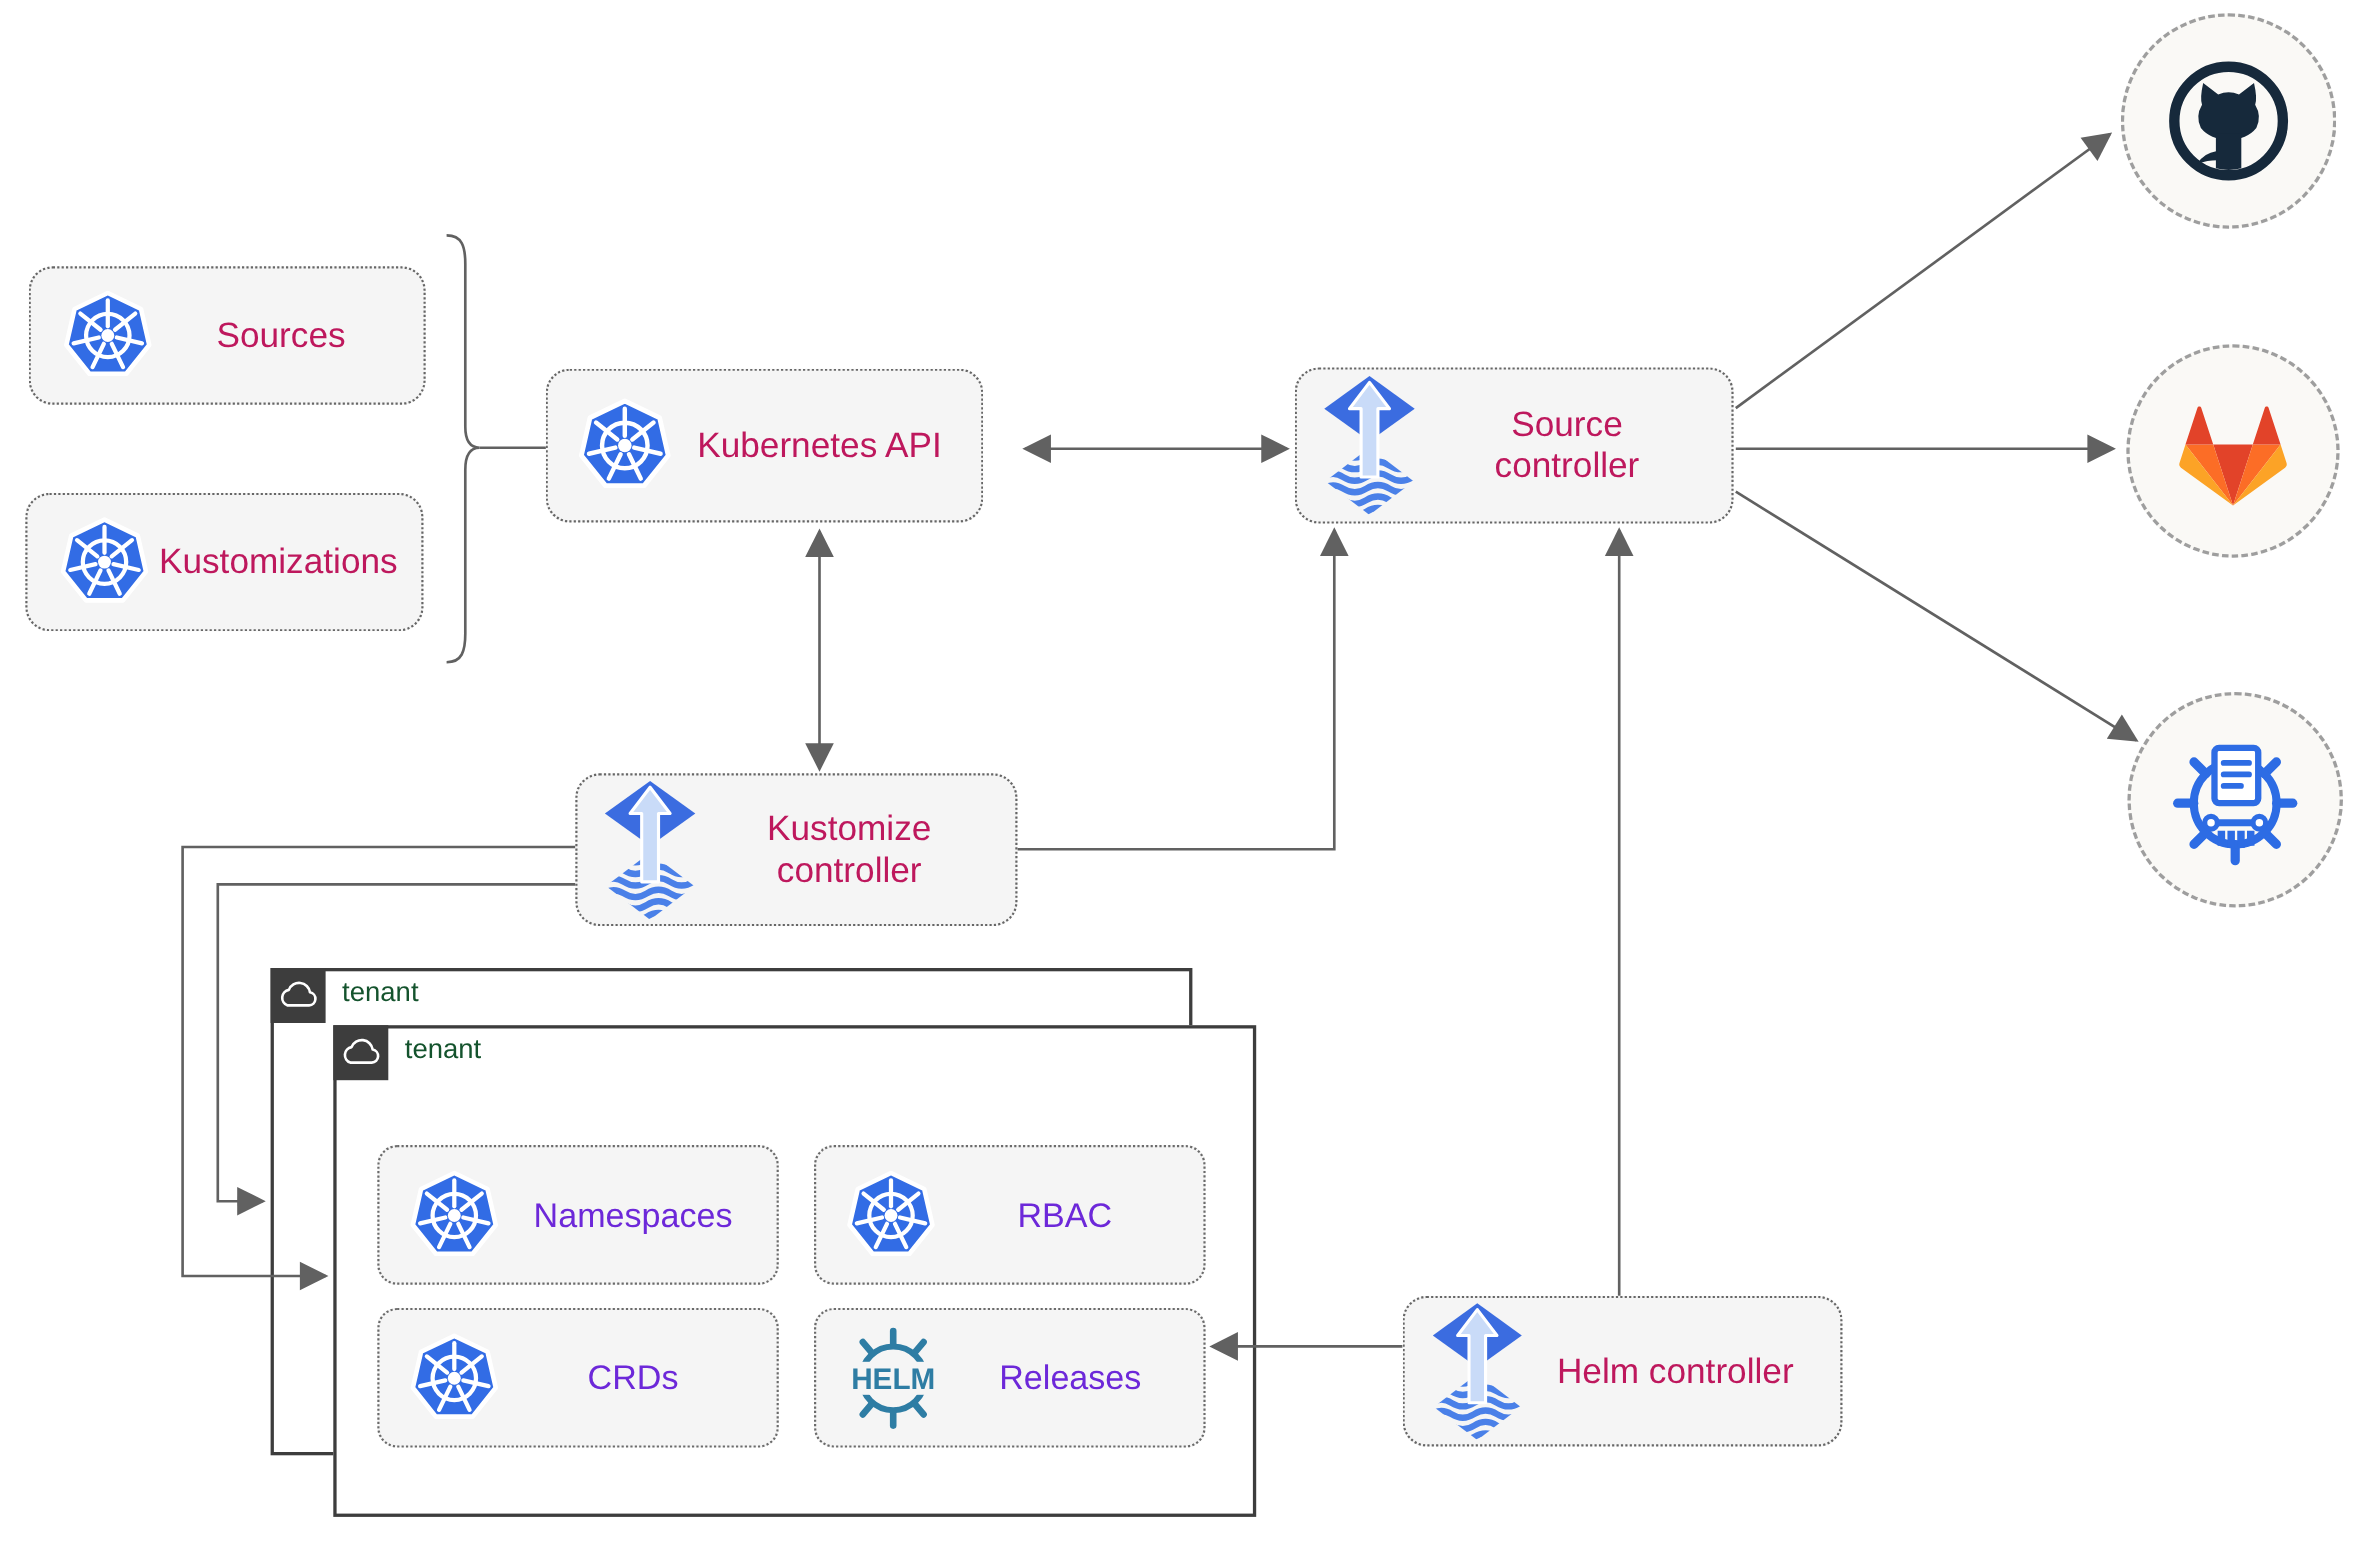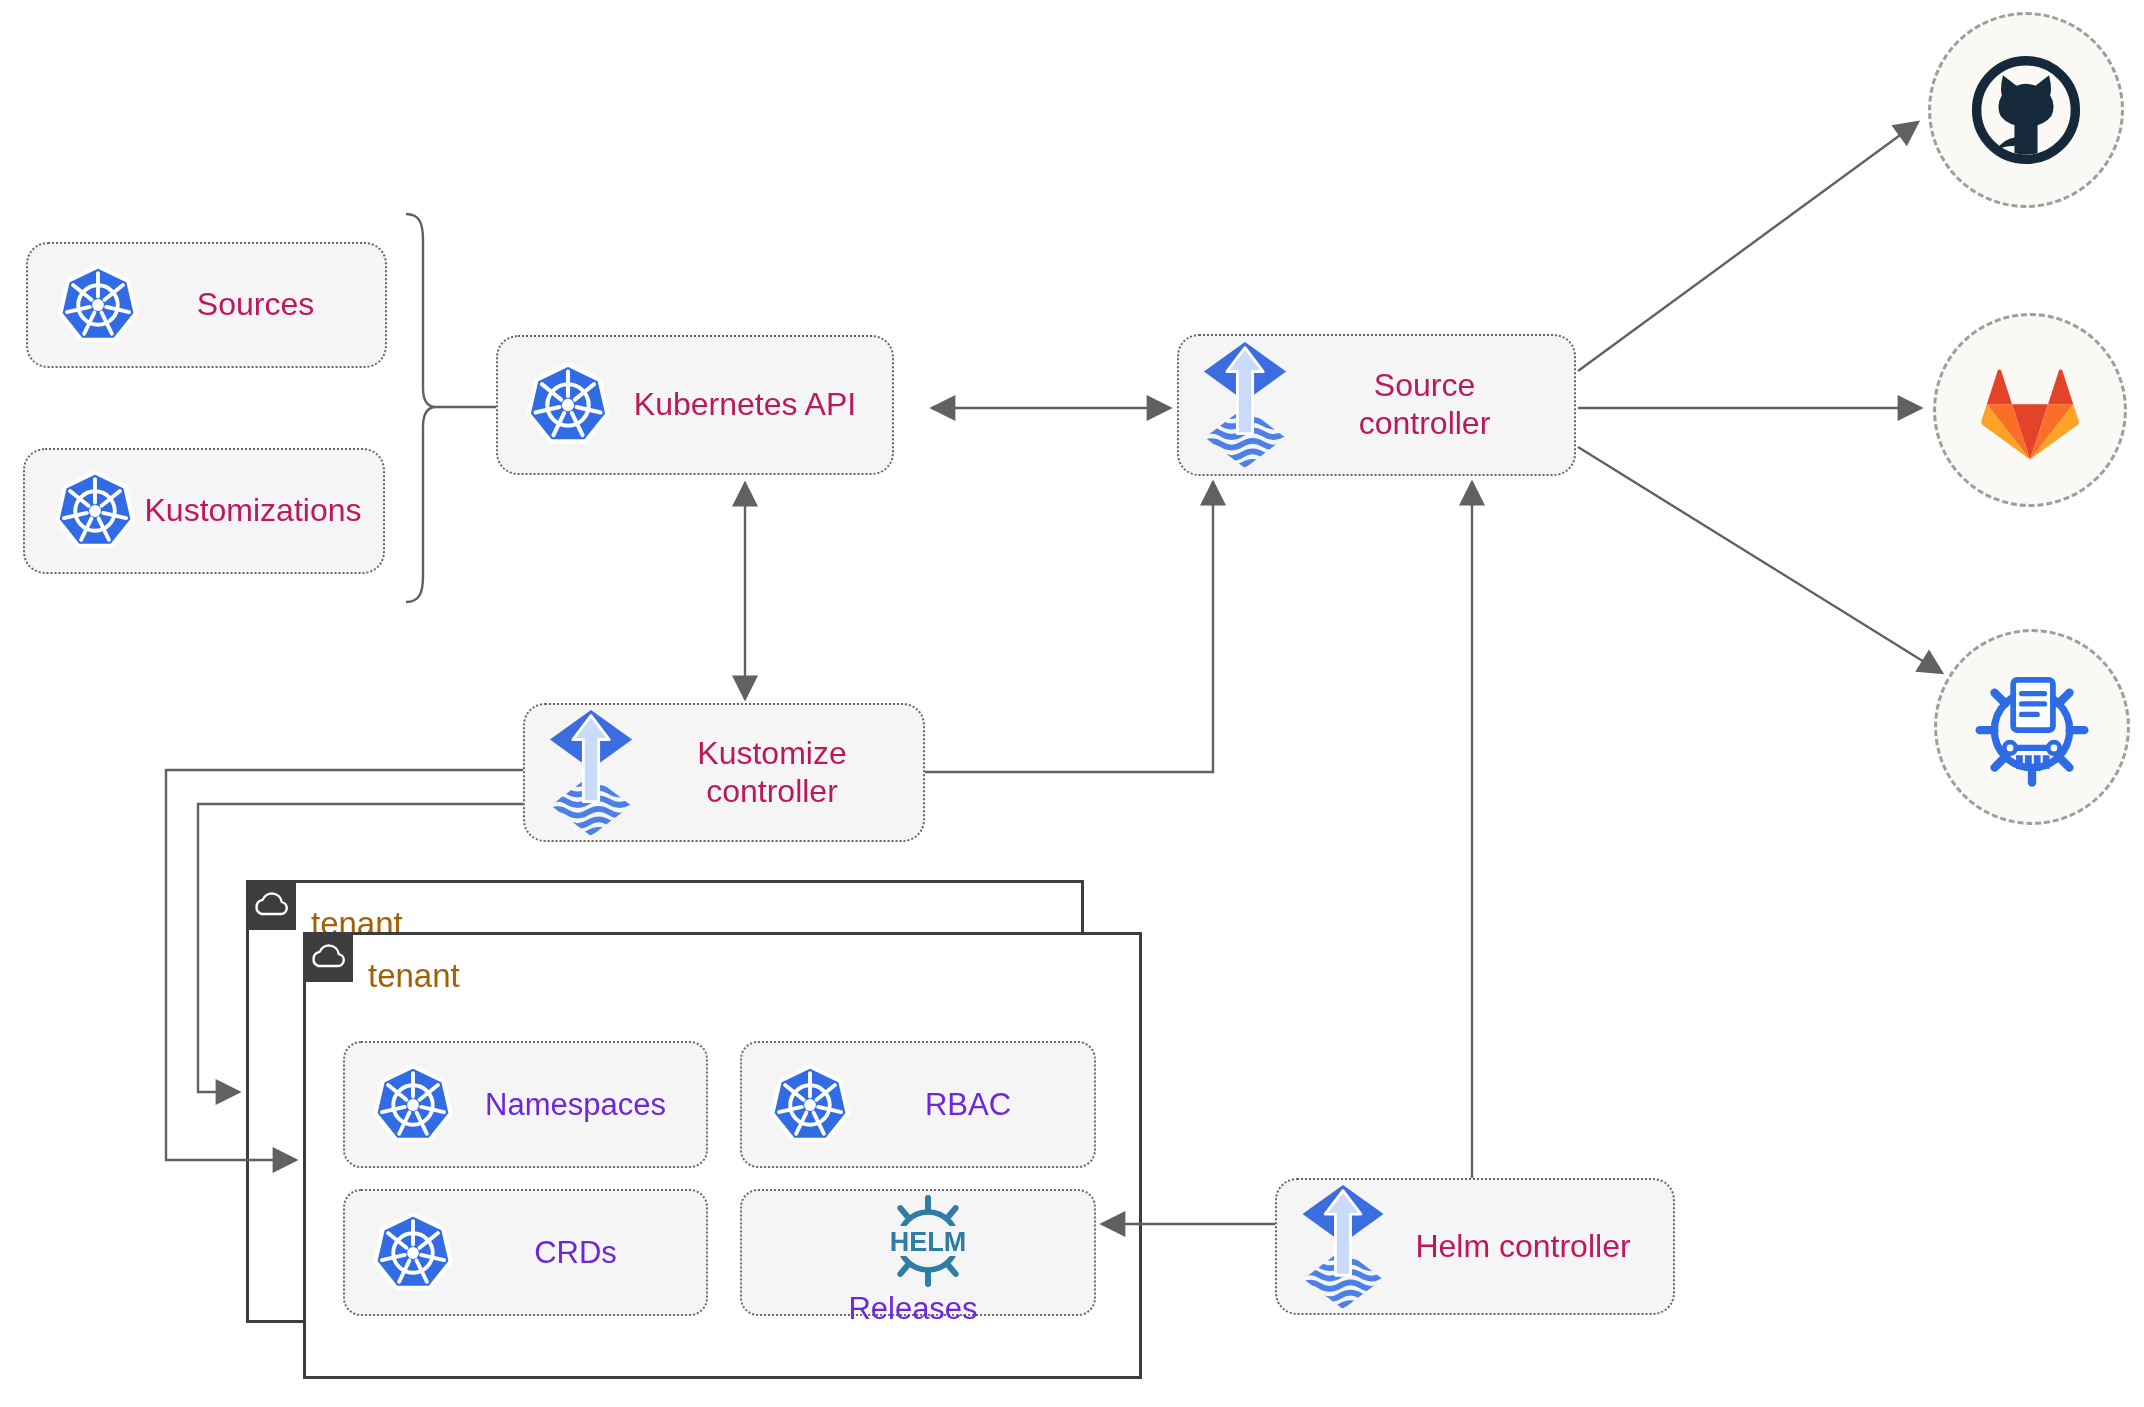--- a/index.html
+++ b/index.html
@@ -11,21 +11,21 @@
     position:absolute;background:#f5f5f5;border:2px dotted #666;border-radius:22px;
     display:flex;align-items:center;box-sizing:border-box;color:#be185d;
   }
   .dnode .lbl{flex:1;text-align:center;font-size:32px;line-height:1.18;padding-right:14px;}
   .icon{flex:0 0 auto;}
 
   
   .tenant{position:absolute;background:#ffffff;border:3px solid #3d3d3d;box-sizing:border-box;}
   .tenant-header{position:absolute;left:-3px;top:-3px;width:50px;height:50px;background:#3d3d3d;
     display:flex;align-items:center;justify-content:center;}
-  .tenant-label{position:absolute;left:62px;top:22px;font-size:33px;color:#a16207;}
+  .tenant-label{position:absolute;left:62px;top:5px;font-size:25px;color:#14532d;}
 
   
   .rnode{
     position:absolute;background:#f5f5f5;border:2px dotted #6b6b6b;border-radius:18px;
     display:flex;align-items:center;box-sizing:border-box;color:#6d28d9;
   }
   .rnode .lbl{flex:1;text-align:center;font-size:31px;padding-right:10px;}
 
   
   .endpoint{
@@ -111,21 +111,21 @@
       <div class="lbl">RBAC</div>
     </div>
 
     <div class="rnode" style="left:37px;top:254px;width:365px;height:127px;">
       <svg class="icon" width="84" height="84" style="margin-left:26px;">
           <use href="#k8s-logo"></use>
         </svg>
       <div class="lbl">CRDs</div>
     </div>
 
-    <div class="rnode" style="left:434px;top:254px;width:356px;height:127px;flex-direction:column;">
+    <div class="rnode" style="left:434px;top:254px;width:356px;height:127px;">
       <svg class="icon" width="100" height="100" viewBox="0 0 100 100" style="margin-left:20px;">
         <g stroke="#2e7da4" stroke-width="5.5" stroke-linecap="round" fill="none">
           <circle cx="50" cy="50" r="29"></circle>
         </g>
         <rect x="4" y="35" width="92" height="30" fill="#f5f5f5"></rect>
         <g stroke="#2e7da4" stroke-width="6" stroke-linecap="round">
           <line x1="50" y1="19" x2="50" y2="7"></line>
           <line x1="69.9" y1="26.3" x2="77.6" y2="17.1"></line>
           <line x1="30.1" y1="26.3" x2="22.4" y2="17.1"></line>
           <line x1="50" y1="81" x2="50" y2="93"></line>

